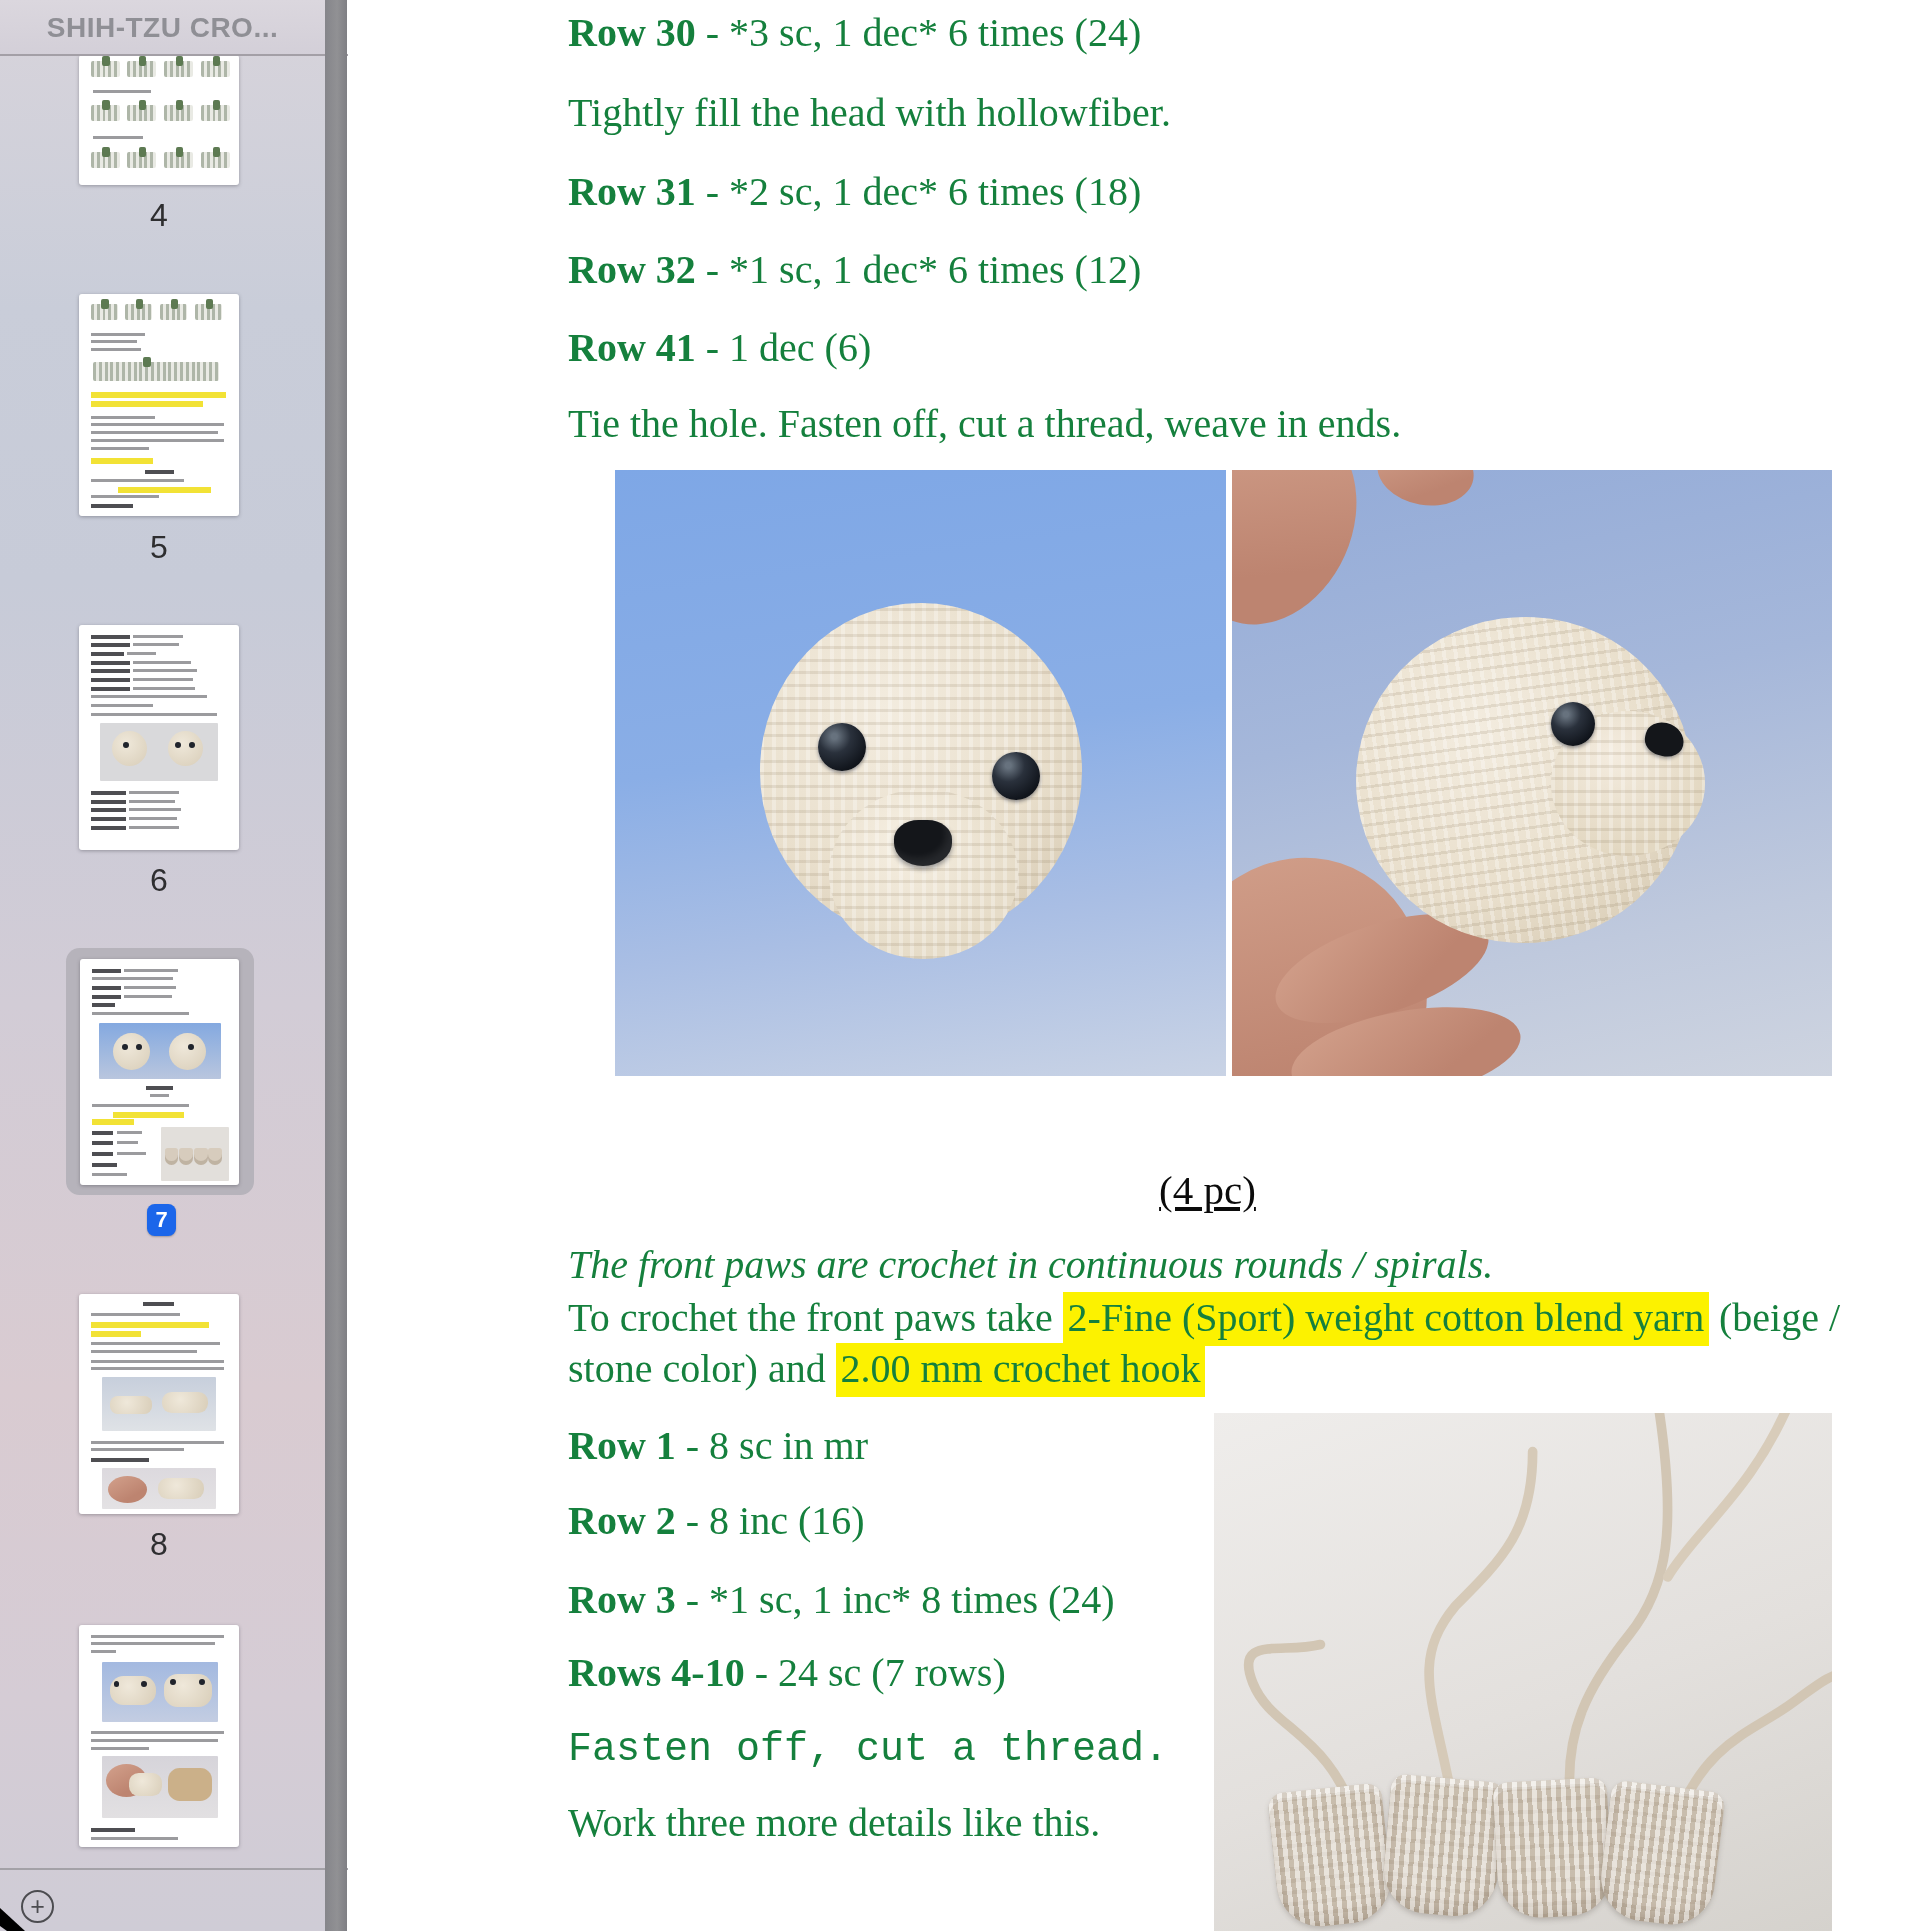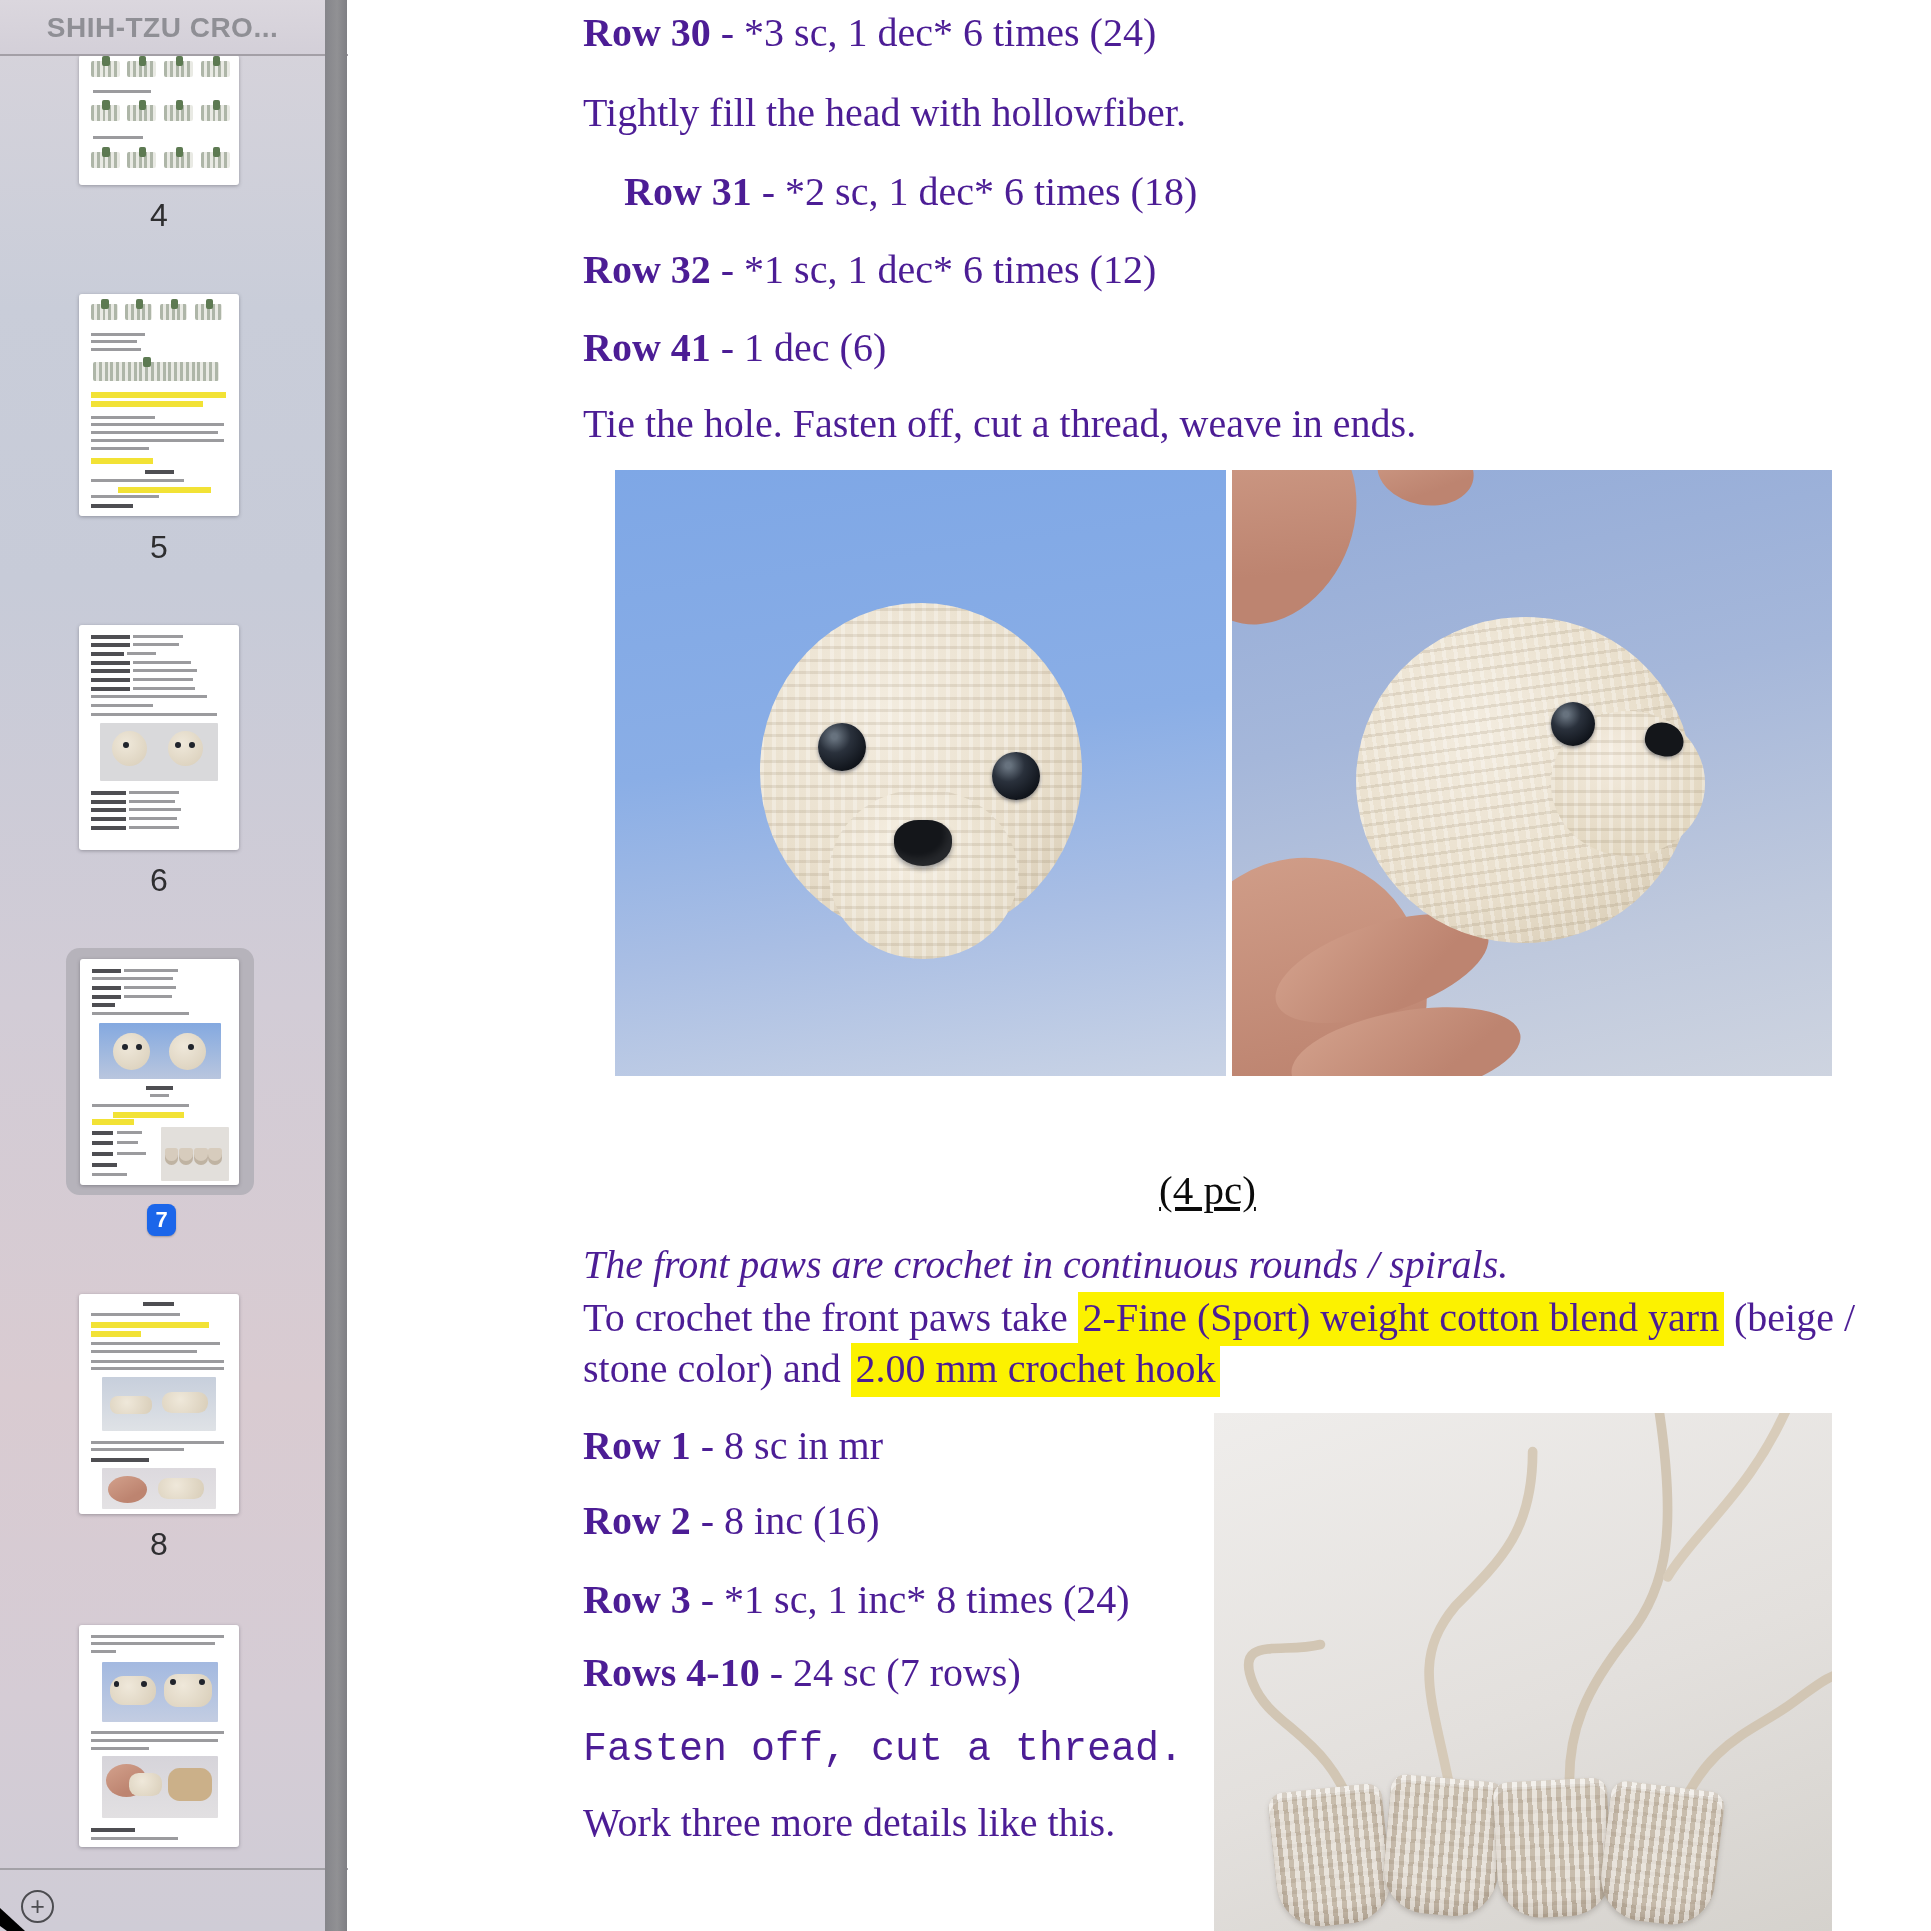--- a/index.html
+++ b/index.html
@@ -38,22 +38,22 @@
   #add-btn{position:absolute;left:21px;top:1890px;width:29px;height:29px;border:2.4px solid #4c4c50;
     border-radius:50%;display:flex;align-items:center;justify-content:center;
     font-size:25px;color:#4c4c50;font-weight:400;line-height:1;}
   #cursor{position:absolute;left:0px;top:1908px;width:25px;height:23px;background:#000;
     clip-path:polygon(0 0,100% 100%,28% 100%,0 78%);}
   
   #gutter{position:absolute;left:325px;top:0;width:22px;height:1931px;
     background:linear-gradient(90deg,#85858a,#919194 55%,#7f7f84);}
   
   #page{position:absolute;left:348px;top:0;width:1583px;height:1931px;background:#fff;overflow:hidden;}
-  .dline{position:absolute;left:235px;white-space:nowrap;font-family:"Liberation Serif",serif;
-    font-size:40px;color:#4c1d95;line-height:54px;}
+  .dline{position:absolute;left:220px;white-space:nowrap;font-family:"Liberation Serif",serif;
+    font-size:40px;color:#15803d;line-height:54px;}
   .dline b{font-weight:bold;}
   .hl{background:#fcf200;padding:2.9px 4.8px 5.8px 4.8px;}
   .centerwrap{position:absolute;left:235px;width:1249px;text-align:center;
     font-family:"Liberation Serif",serif;color:#0b0b0b;white-space:nowrap;}
   
   #photo1{position:absolute;left:267px;top:470px;width:1217px;height:606px;display:flex;gap:5.8px;}
   .ph{position:relative;overflow:hidden;}
   #ph-left{width:611px;background:linear-gradient(172deg,#7ea7e6 0%,#8aaee6 45%,#a9bee4 72%,#c9d3e5 100%);}
   #ph-right{width:600px;background:linear-gradient(168deg,#93abd8 0%,#a5b7da 40%,#bfc9dd 75%,#ced4e0 100%);}
   .stitch{position:absolute;border-radius:50%;
@@ -264,21 +264,21 @@
   <div id="gutter"></div>
 
   <div id="page">
 
     <div class="dline" style="top:5.8px;">
       <b>Row 30</b><span> - *3 sc, 1 dec* 6 times (24)</span>
     </div>
     <div class="dline" style="top:86px;">
       <span>Tightly fill the head with hollowfiber.</span>
     </div>
-    <div class="dline" style="top:165px;margin-left:41px;">
+    <div class="dline" style="top:165px;">
       <b>Row 31</b><span> - *2 sc, 1 dec* 6 times (18)</span>
     </div>
     <div class="dline" style="top:243px;">
       <b>Row 32</b><span> - *1 sc, 1 dec* 6 times (12)</span>
     </div>
     <div class="dline" style="top:321px;">
       <b>Row 41</b><span> - 1 dec (6)</span>
     </div>
     <div class="dline" style="top:397px;">
       <span>Tie the hole. Fasten off, cut a thread, weave in ends.</span>

